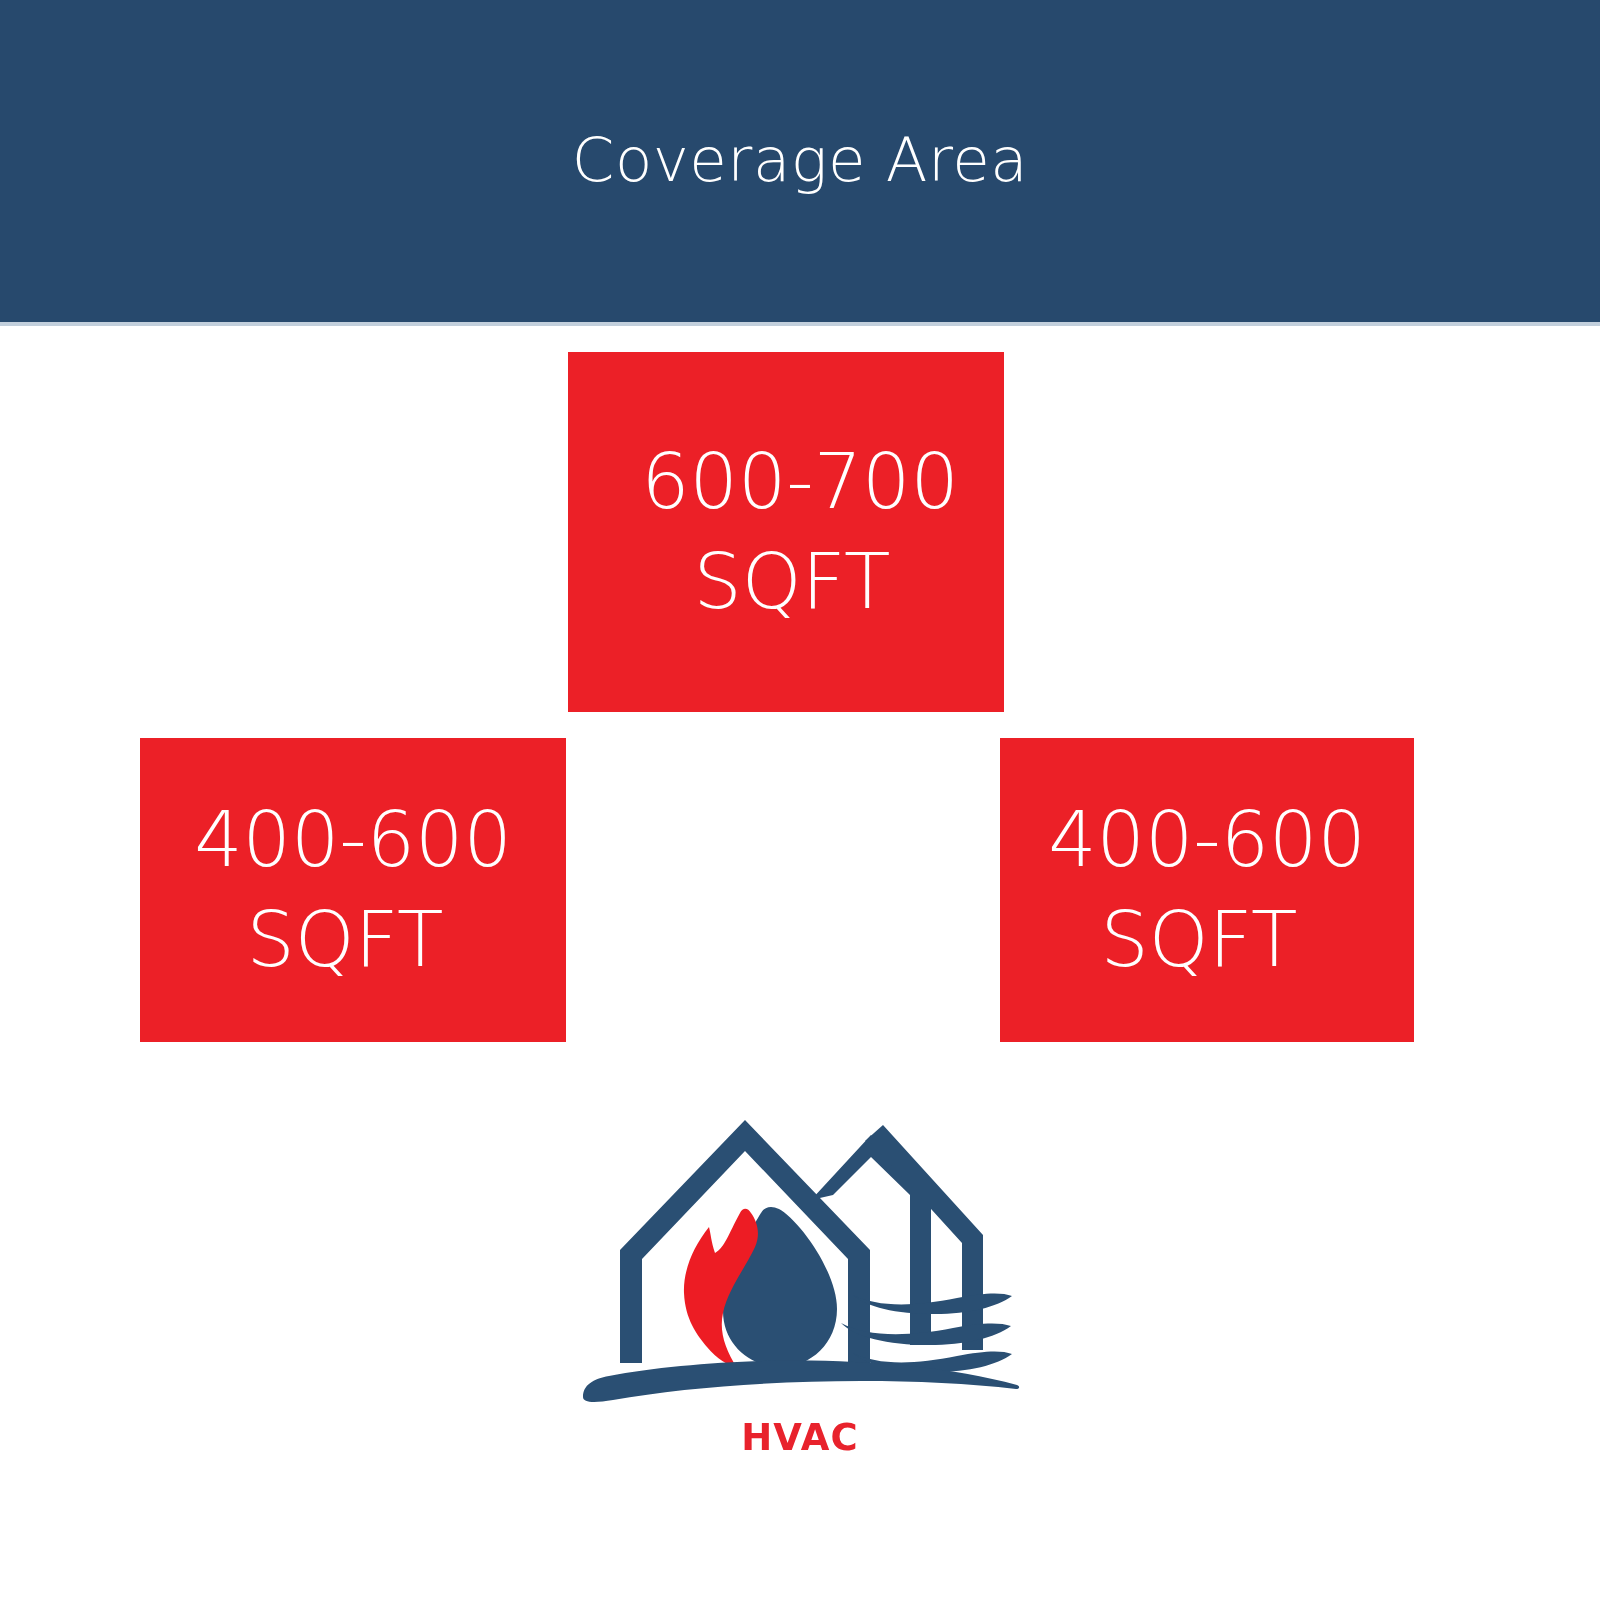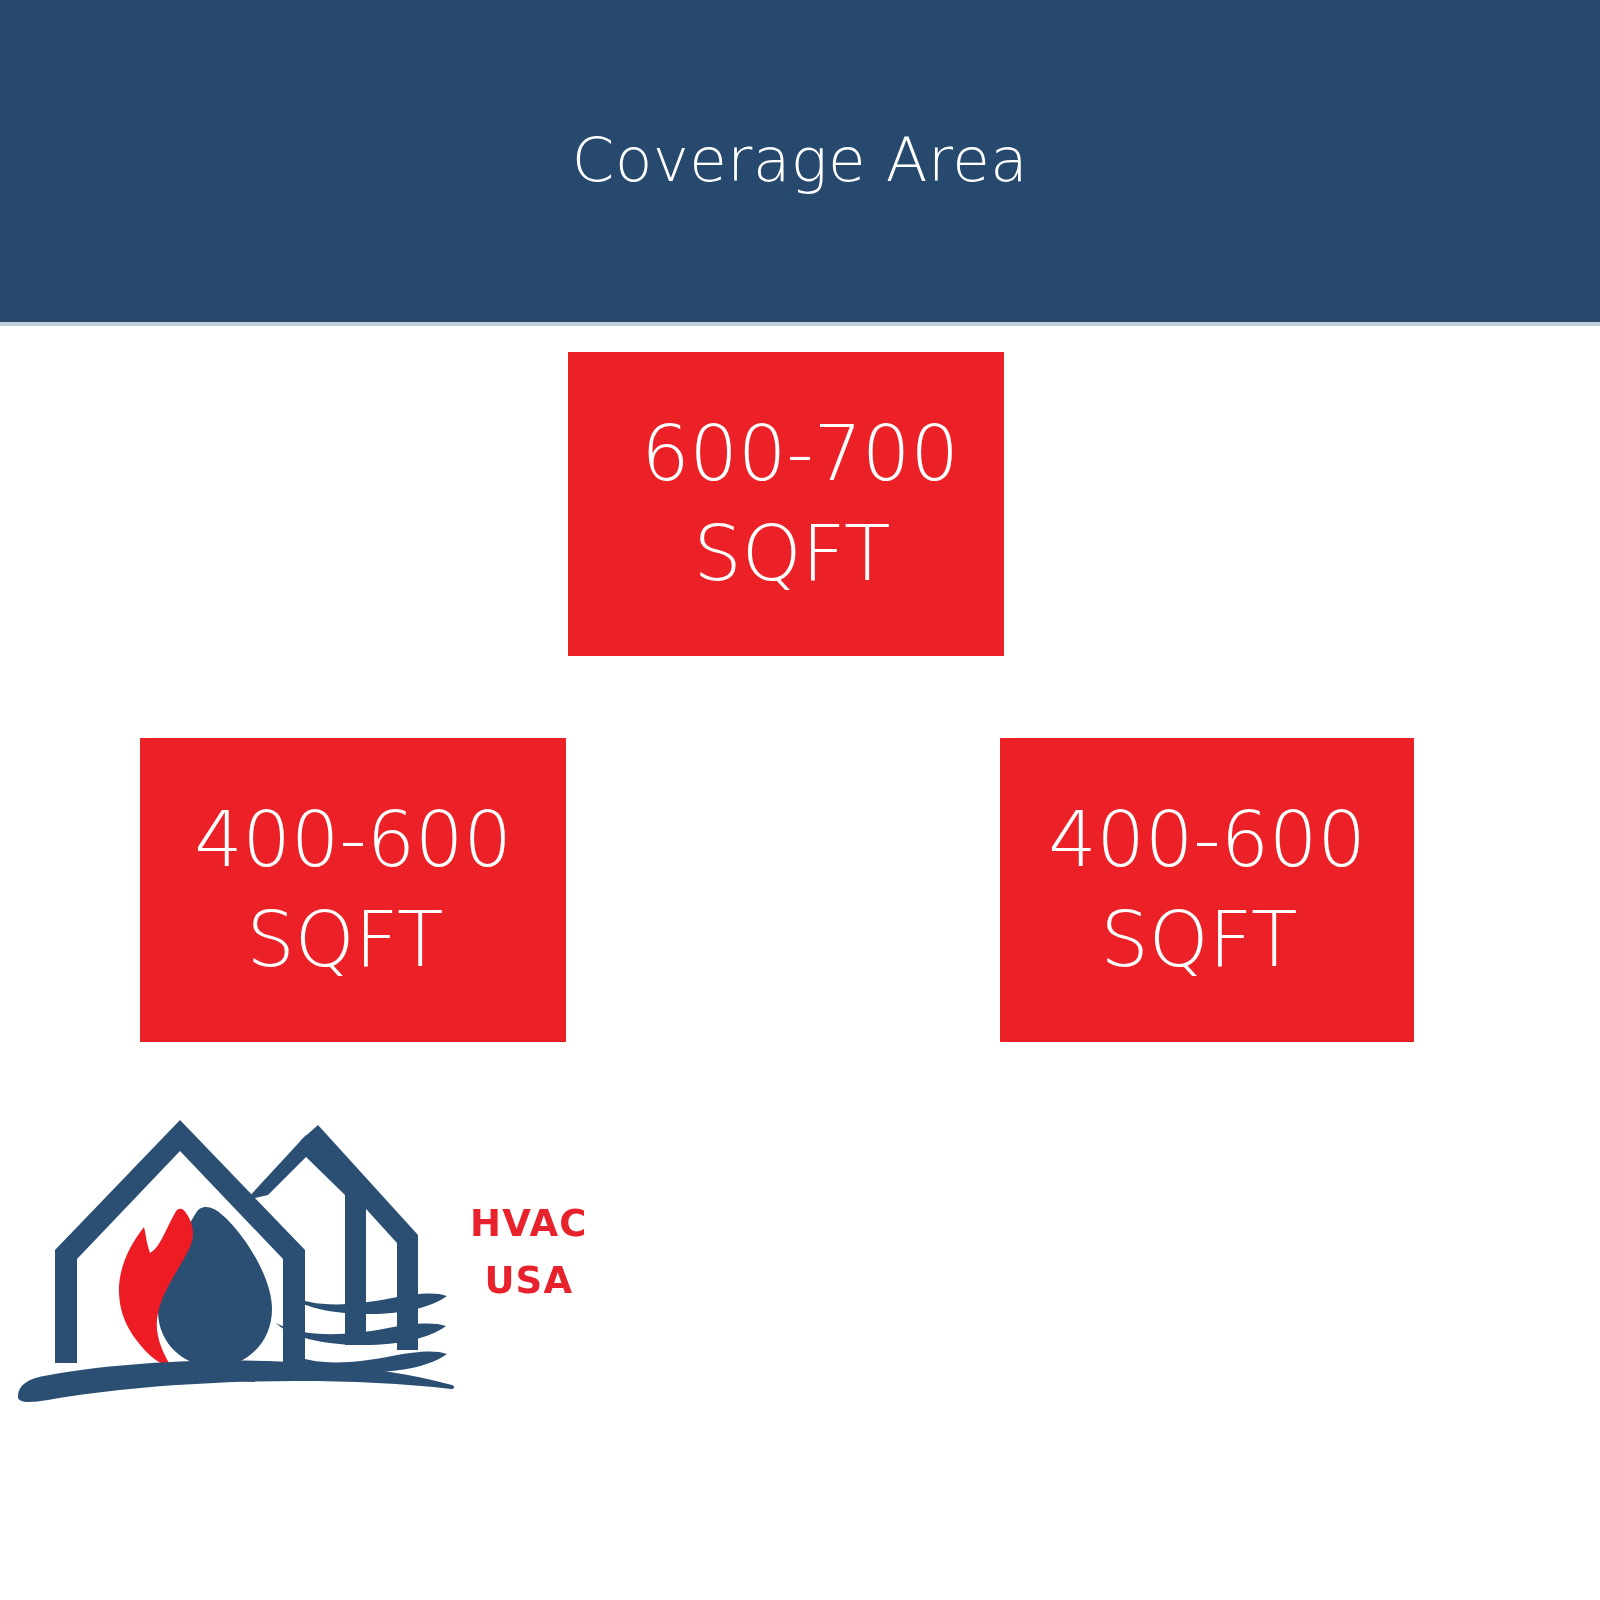--- a/index.html
+++ b/index.html
@@ -64,21 +64,21 @@
     font-size: 76px;
     line-height: 1.32;
     white-space: nowrap;
     letter-spacing: 0px;
   }
 
   #box-top {
     left: 568px;
     top: 352px;
     width: 436px;
-    height: 304px;
+    height: 360px;
     padding-left: 28px;
   }
   #box-left {
     left: 140px;
     top: 738px;
     width: 426px;
     height: 304px;
   }
   #box-right {
     left: 1000px;
@@ -92,21 +92,21 @@
     transform: translateX(-8px);
   }
 
   
   .logo-block {
     position: absolute;
     left: 0;
     top: 1095px;
     width: 1600px;
     display: flex;
-    flex-direction: row;
+    flex-direction: column;
     align-items: center;
   }
   .logo-mark {
     width: 470px;
     height: 310px;
     display: block;
   }
   .logo-wordmark {
     margin-top: 4px;
     text-align: center;
@@ -179,15 +179,14 @@
     <path d="M18 302
              C18 290 28 284 44 281
              C150 261 330 257 452 290
              C455 291 455 294 451 294
              C330 280 160 285 48 305
              C30 308 18 308 18 302 Z" fill="#2A4F73"></path>
   </svg>
 
   <div class="logo-wordmark">
     <div>HVAC</div>
-    <div>USA</div>
   </div>
 </div>
 
 </body></html>

